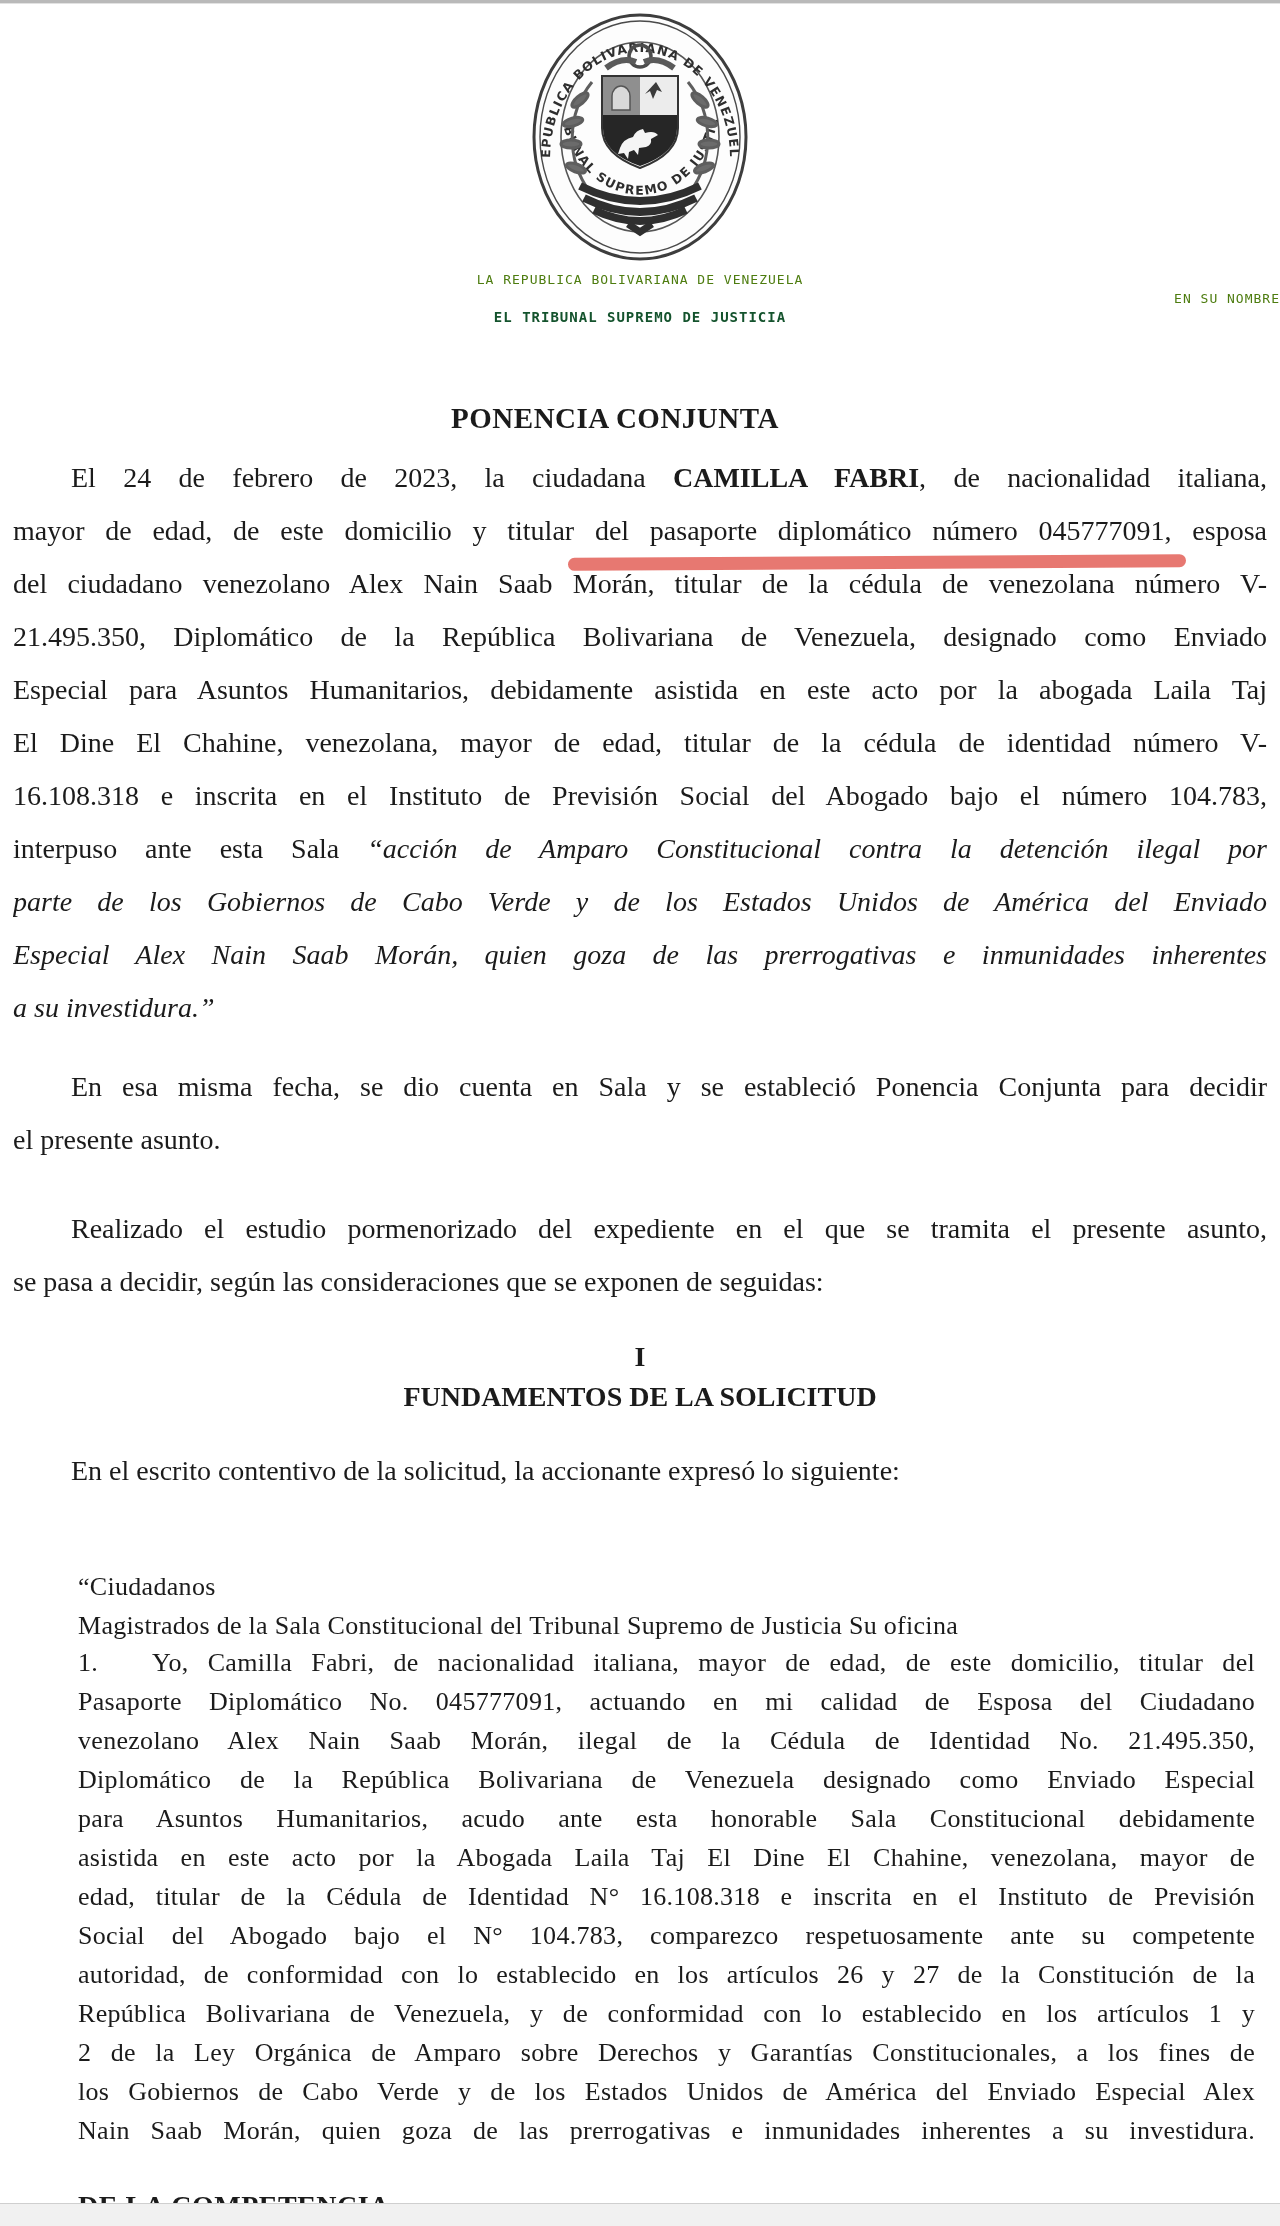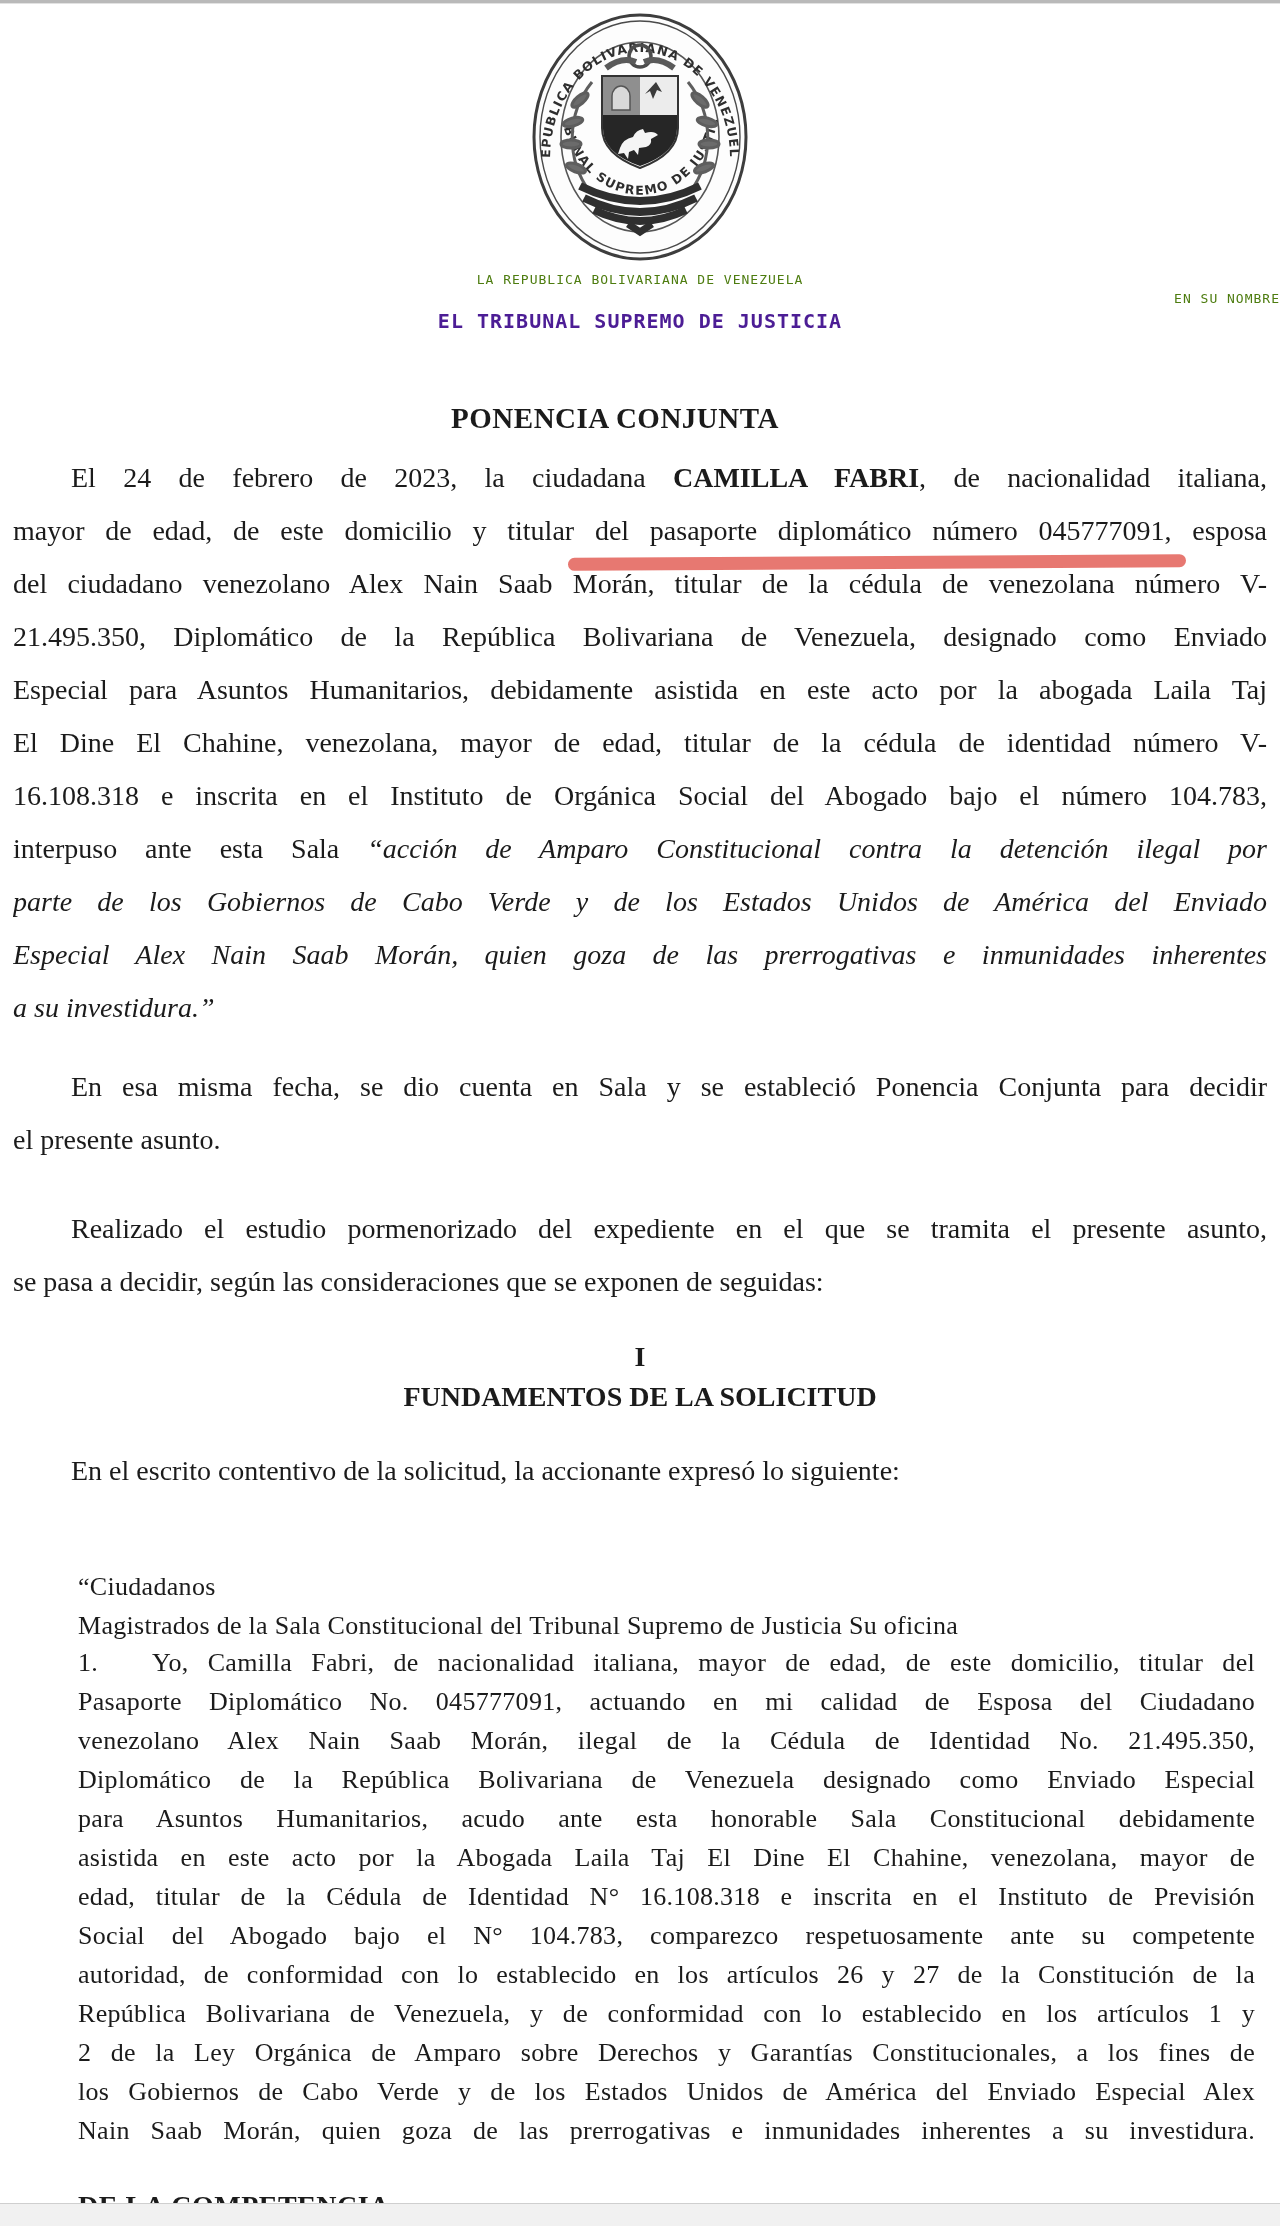--- a/index.html
+++ b/index.html
@@ -3,21 +3,21 @@
 <meta charset="utf-8">
 <style>
   html,body{margin:0;padding:0;background:#ffffff;}
   #page{position:relative;width:1280px;height:2226px;background:#ffffff;overflow:hidden;
         font-family:"Liberation Serif", serif;color:#1b1b1b;}
   .top-line{position:absolute;top:0;left:0;width:1280px;height:3px;background:#b9b9b9;border-bottom:1px solid #e2e2e2;}
   .seal-wrap{position:absolute;top:10px;left:0;width:1280px;text-align:center;}
   .hdr{position:absolute;left:0;width:1280px;text-align:center;font-family:"DejaVu Sans Mono", monospace;color:#4d7c0f;}
   .hdr1{top:272px;font-size:13px;letter-spacing:1px;}
   .hdr2{top:291px;font-size:13px;letter-spacing:1px;text-align:right;}
-  .hdr3{top:309px;font-size:20px;font-weight:bold;letter-spacing:1px;color:#4c1d95;}
+  .hdr3{top:309px;font-size:14px;font-weight:bold;letter-spacing:1px;color:#14532d;}
   .title{position:absolute;top:402px;left:0;width:1230px;text-align:center;font-weight:bold;font-size:29px;letter-spacing:0.5px;}
   .para{position:absolute;left:13px;width:1254px;font-size:28px;}
   .jline{text-align:justify;text-align-last:justify;height:53px;overflow:hidden;}
   .qline{text-align:justify;text-align-last:justify;height:39px;overflow:hidden;}
   .last{text-align-last:left;}
   .ind{text-indent:58px;}
   .b{font-weight:bold;}
   .i{font-style:italic;}
   .sec{position:absolute;left:0;width:1280px;text-align:center;font-weight:bold;font-size:28px;}
   .quote{position:absolute;left:78px;width:1177px;font-size:26px;letter-spacing:0.3px;}
@@ -93,21 +93,21 @@
 
   <div class="title">PONENCIA CONJUNTA</div>
 
   <div class="para" style="top:462px;">
     <div class="jline ind"><span>El 24 de febrero de 2023, la ciudadana </span><span class="b">CAMILLA FABRI</span><span>, de nacionalidad italiana,</span></div>
     <div class="jline">mayor de edad, de este domicilio y titular del pasaporte diplomático número 045777091, esposa</div>
     <div class="jline">del ciudadano venezolano Alex Nain Saab Morán, titular de la cédula de venezolana número V-</div>
     <div class="jline">21.495.350, Diplomático de la República Bolivariana de Venezuela, designado como Enviado</div>
     <div class="jline">Especial para Asuntos Humanitarios, debidamente asistida en este acto por la abogada Laila Taj</div>
     <div class="jline">El Dine El Chahine, venezolana, mayor de edad, titular de la cédula de identidad número V-</div>
-    <div class="jline">16.108.318 e inscrita en el Instituto de Orgánica Social del Abogado bajo el número 104.783,</div>
+    <div class="jline">16.108.318 e inscrita en el Instituto de Previsión Social del Abogado bajo el número 104.783,</div>
     <div class="jline"><span>interpuso ante esta Sala </span><span class="i">“acción de Amparo Constitucional contra la detención ilegal por</span></div>
     <div class="jline i">parte de los Gobiernos de Cabo Verde y de los Estados Unidos de América del Enviado</div>
     <div class="jline i">Especial Alex Nain Saab Morán, quien goza de las prerrogativas e inmunidades inherentes</div>
     <div class="jline i last">a su investidura.”</div>
   </div>
 
   <div class="red-underline" style="background:#e25a52;"></div>
 
   <div class="para" style="top:1071px;">
     <div class="jline ind">En esa misma fecha, se dio cuenta en Sala y se estableció Ponencia Conjunta para decidir</div>

